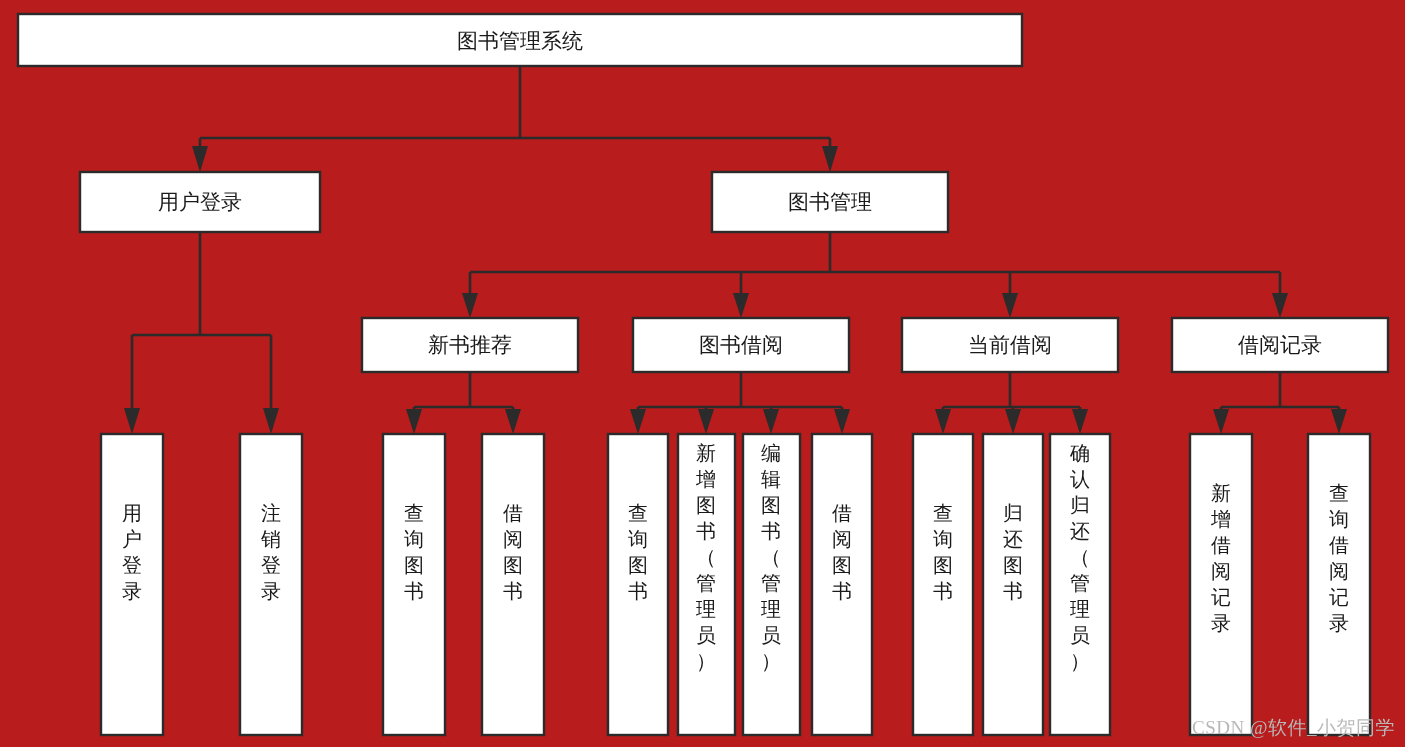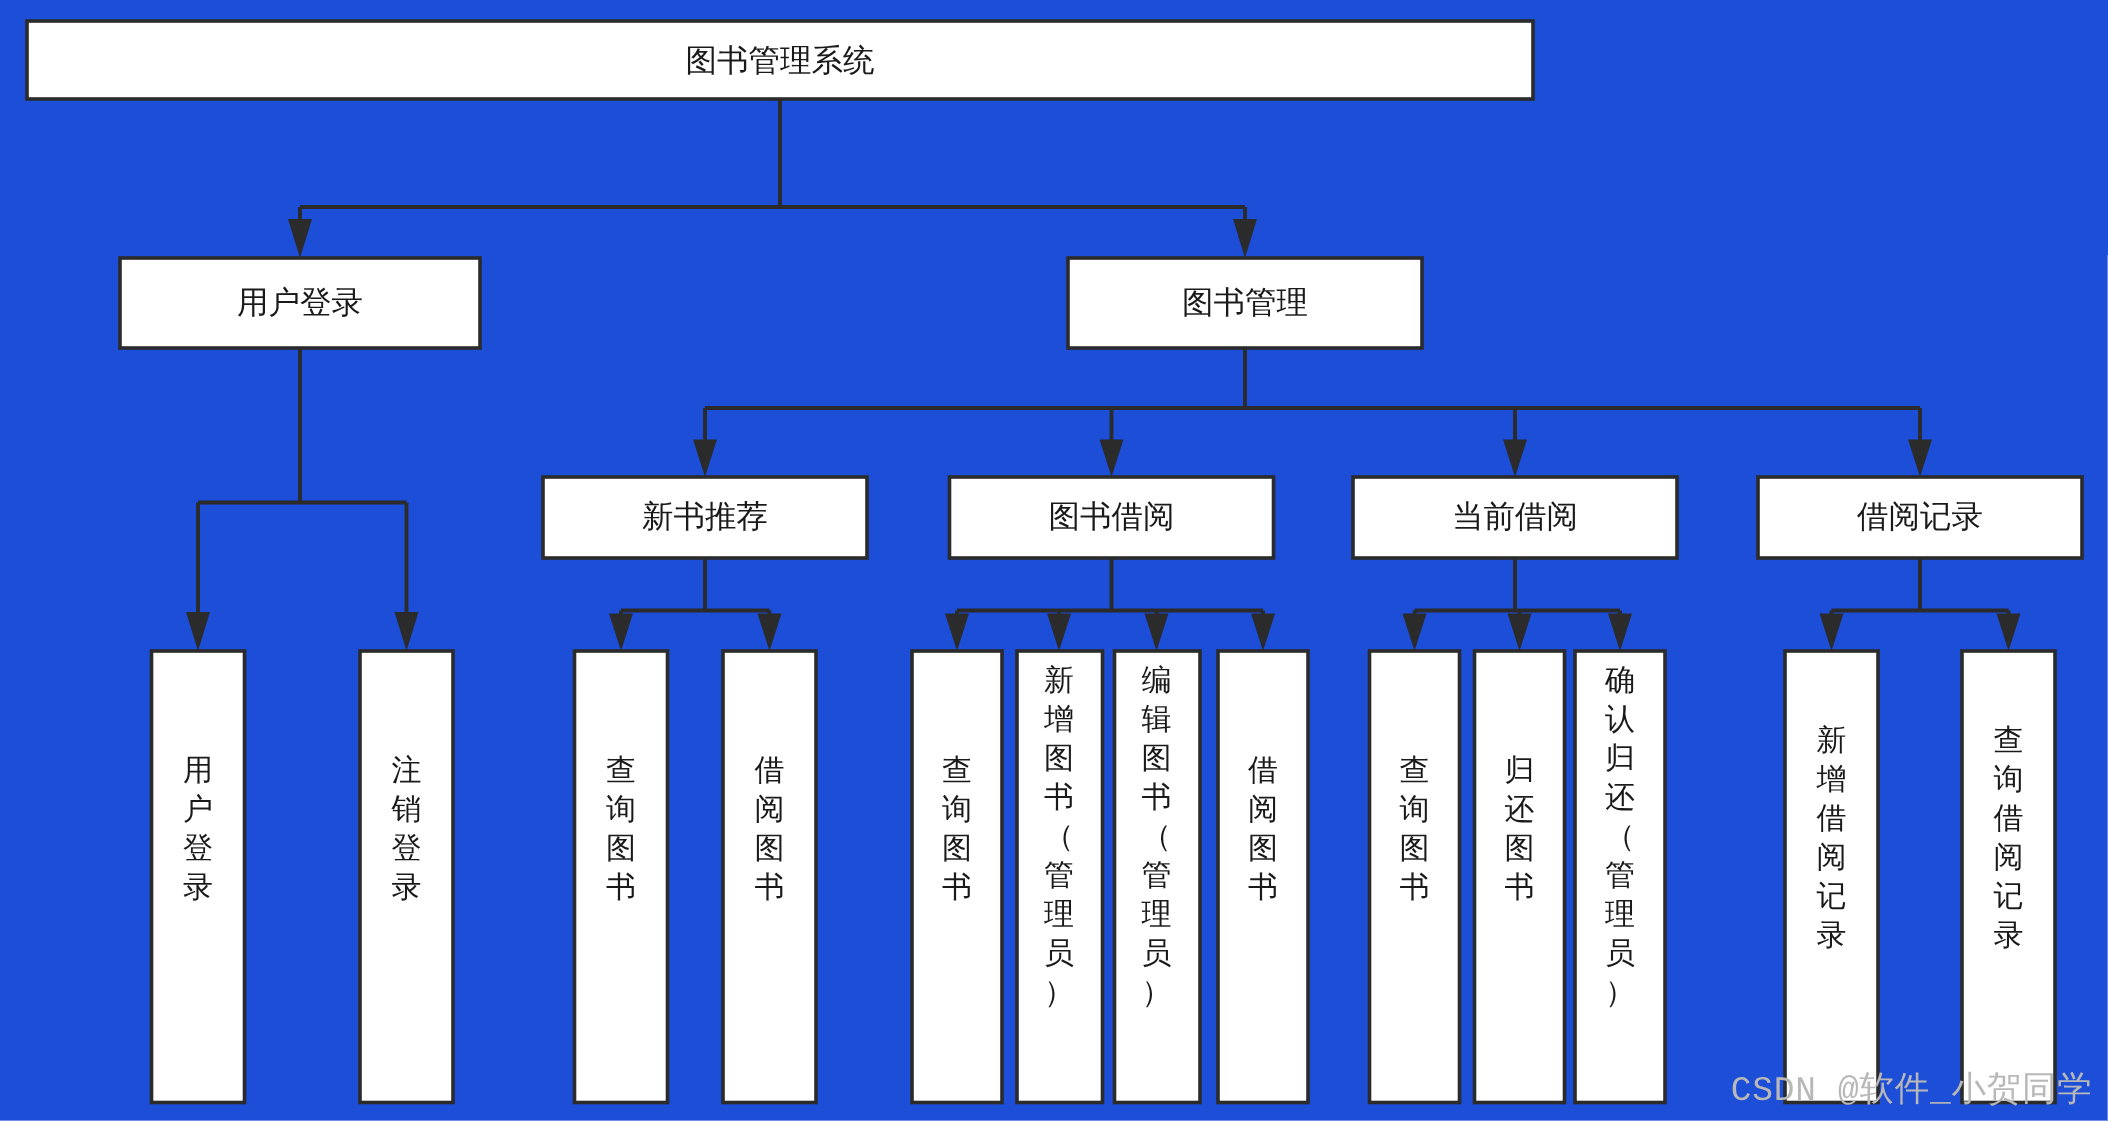--- a/index.html
+++ b/index.html
@@ -10,21 +10,21 @@
   body {
     width: 1405px;
     height: 747px;
     overflow: hidden;
     font-family: "Liberation Sans", "DejaVu Sans", sans-serif;
   }
   #diagram-root {
     position: relative;
     width: 1405px;
     height: 747px;
-    background: #1d4ed8;
+    background: #b91c1c;
   }
   svg.diagram-canvas {
     position: absolute;
     top: 0;
     left: 0;
     width: 1405px;
     height: 747px;
     display: block;
   }
   .node-box {
@@ -52,22 +52,22 @@
   .node-label-v {
     font-family: "Liberation Sans", "DejaVu Sans", sans-serif;
     font-size: 20px;
     fill: #1a1a1a;
     text-anchor: middle;
   }
   .watermark-text {
     position: absolute;
     right: 10px;
     bottom: 6px;
-    font-family: Liberation Mono, monospace;
-    font-size: 23px;
+    font-family: Liberation Serif, serif;
+    font-size: 19px;
     color: #b8b8b8;
     white-space: nowrap;
     letter-spacing: 0.5px;
     user-select: none;
   }
 </style>
 </head>
 <body>
 
 <div id="diagram-root">

